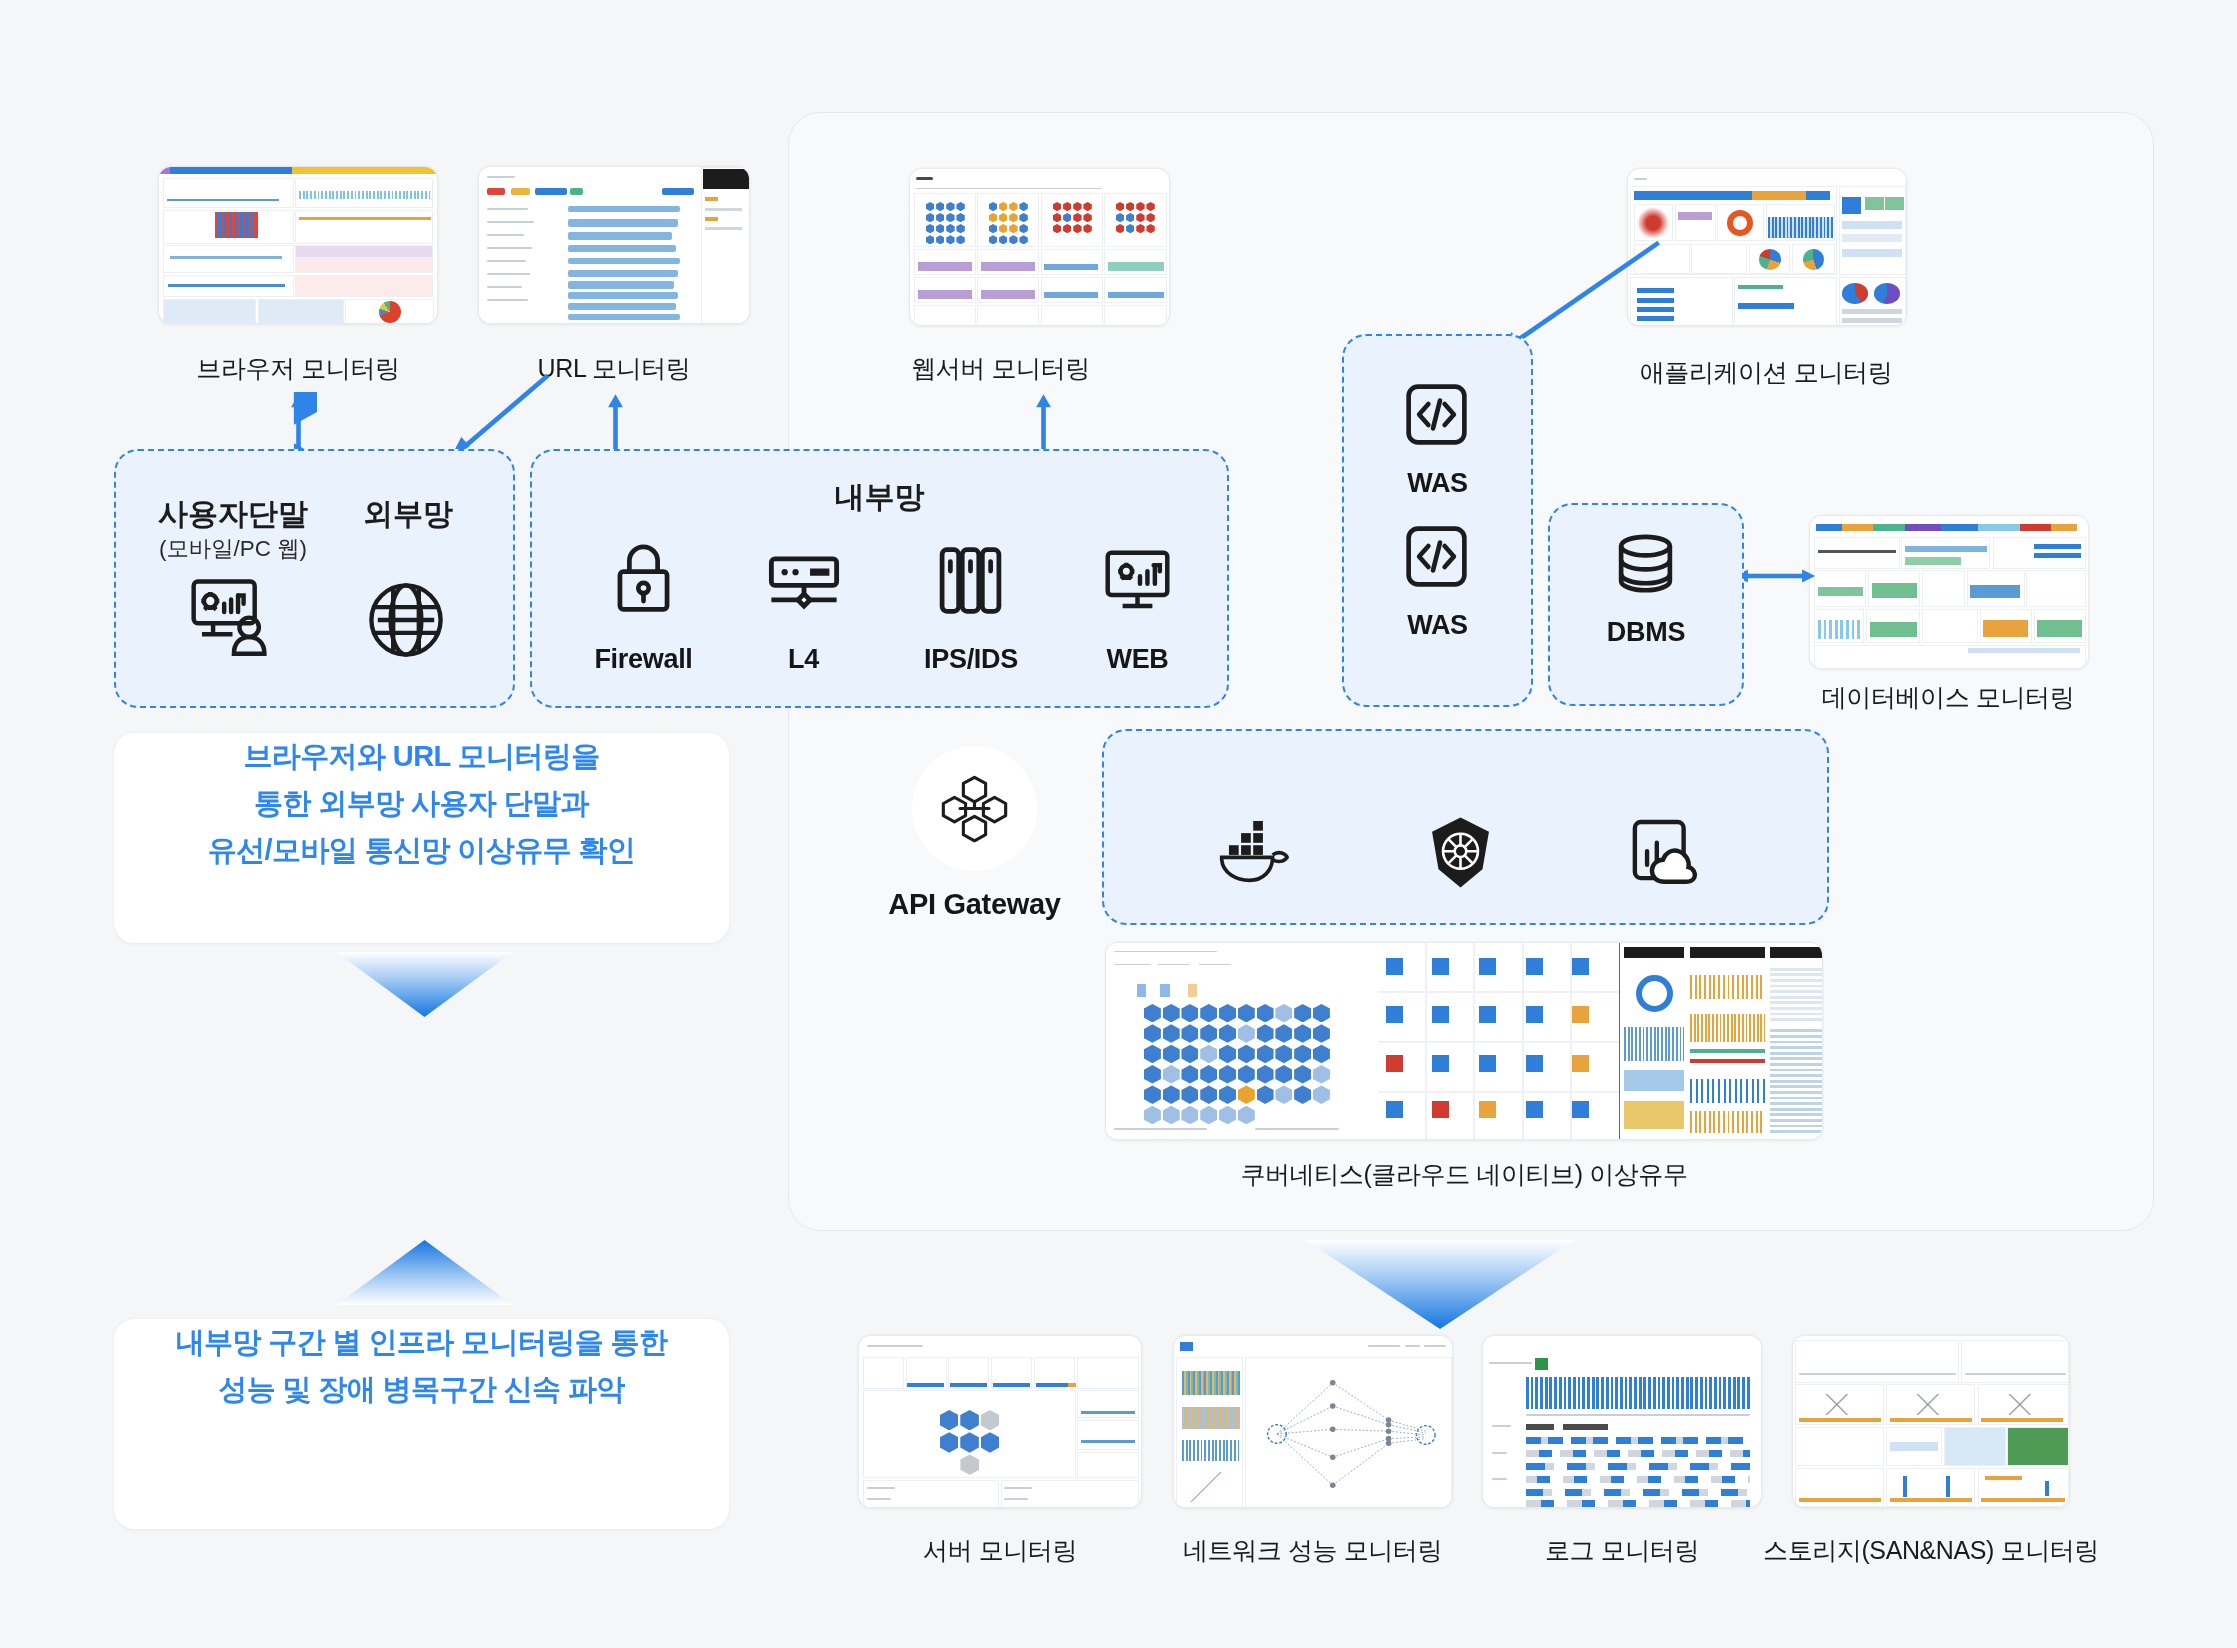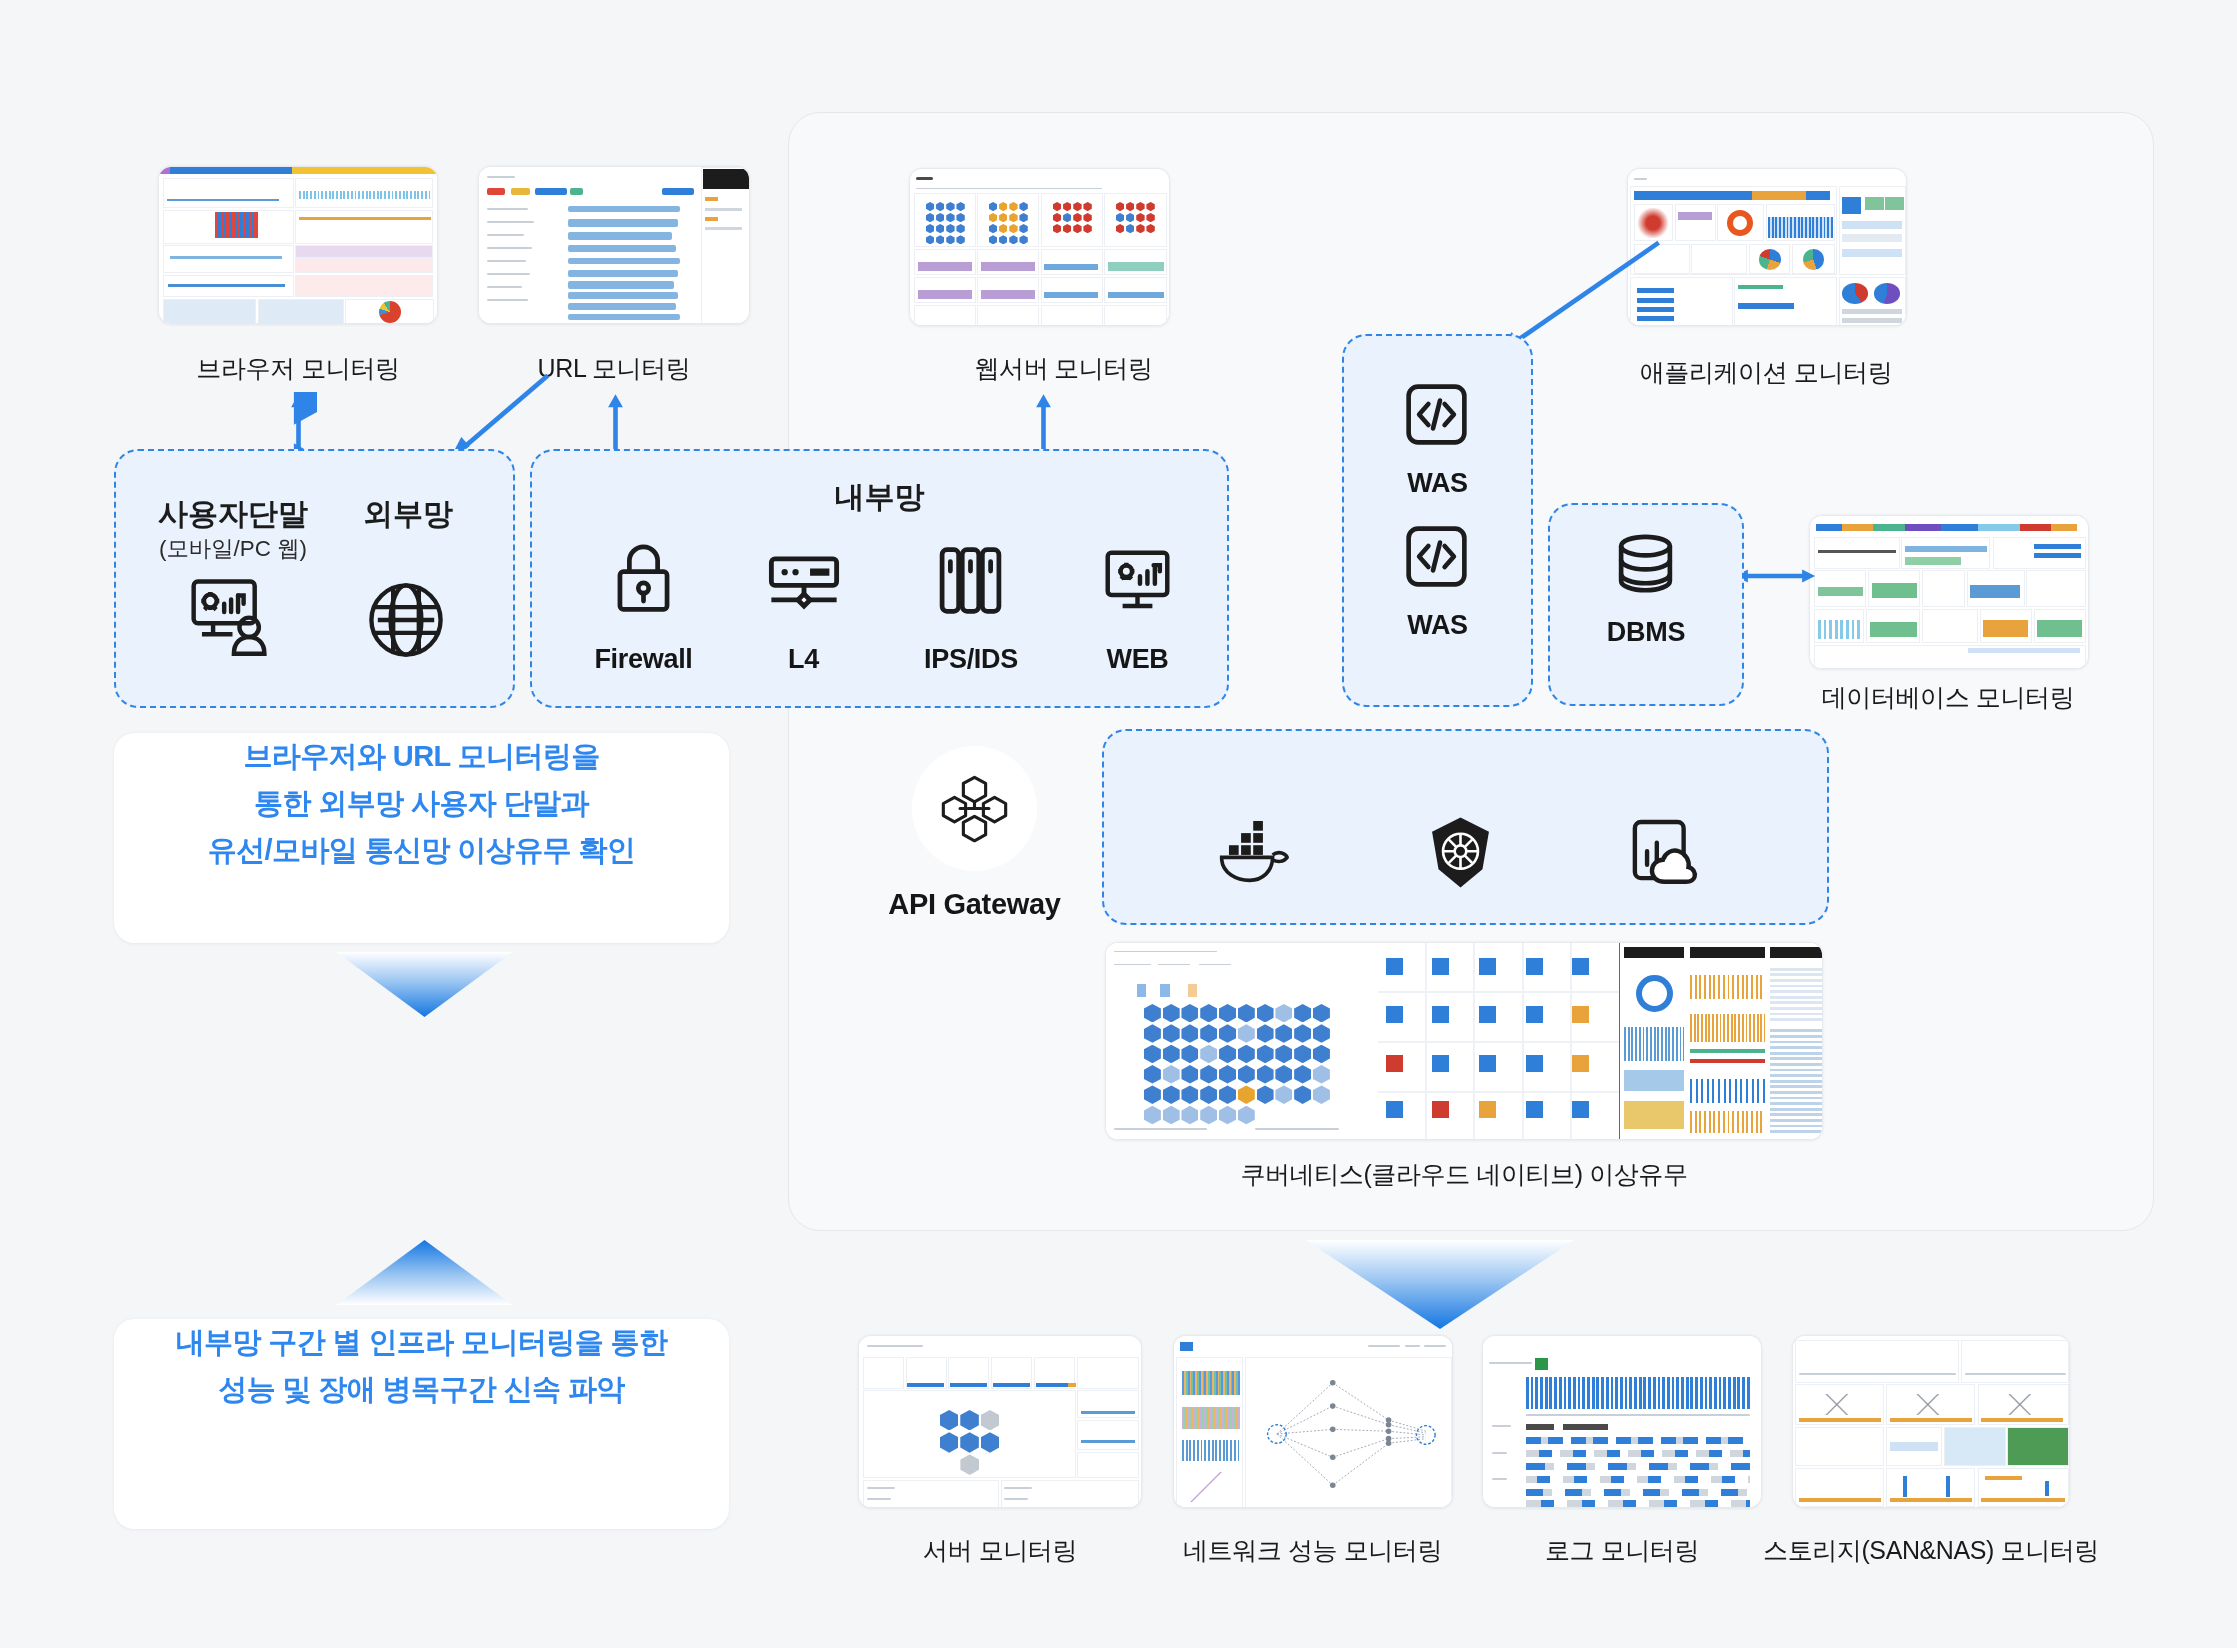--- a/index.html
+++ b/index.html
@@ -248,21 +248,21 @@
       <div class="tpanel" style="left:131px;top:108px;width:62px;height:26px;"></div>
       <div class="spark" style="left:134px;top:123px;width:54px;height:5.6px;background:#6fa8dc;"></div>
       <div class="tpanel" style="left:194px;top:108px;width:63px;height:26px;"></div>
       <div class="spark" style="left:198px;top:123px;width:56px;height:5.6px;background:#6fa8dc;"></div>
       <div class="tpanel" style="left:3.7px;top:136px;width:62px;height:22.4px;"></div>
       <div class="tpanel" style="left:67px;top:136px;width:62px;height:22.4px;"></div>
       <div class="tpanel" style="left:131px;top:136px;width:62px;height:22.4px;"></div>
       <div class="tpanel" style="left:194px;top:136px;width:63px;height:22.4px;"></div>
     </div>
   </div>
-  <div class="caption" style="left:933px; top:352px; width:261px;font-family:Liberation Serif, serif;">웹서버 모니터링</div>
+  <div class="caption" style="left:870px; top:352px; width:261px;">웹서버 모니터링</div>
 
   <div class="card abs" style="left:1627px; top:168px; width:280px; height:158px;">
     <div class="thumb">
       <div class="grayline" style="left:5.6px;top:9.3px;width:13px;"></div>
       <div class="tpanel" style="left:1.9px;top:17px;width:207px;height:89px;"></div>
       <div class="spark" style="left:5.6px;top:22.4px;width:196px;height:8.4px;background:linear-gradient(90deg,#2f7ed8 0 60%,#e8a33d 60% 88%,#2f7ed8 88% 100%);"></div>
       <div class="tpanel" style="left:5.6px;top:35px;width:39px;height:37px;"></div>
       <div class="spark" style="left:7.5px;top:39px;width:34px;height:30px;background:radial-gradient(circle,#cf3b2f 30%,#fff 70%);"></div>
       <div class="tpanel" style="left:47px;top:35px;width:41px;height:37px;"></div>
       <div class="spark" style="left:50px;top:43px;width:34px;height:7.5px;background:#b99ed6;"></div>

